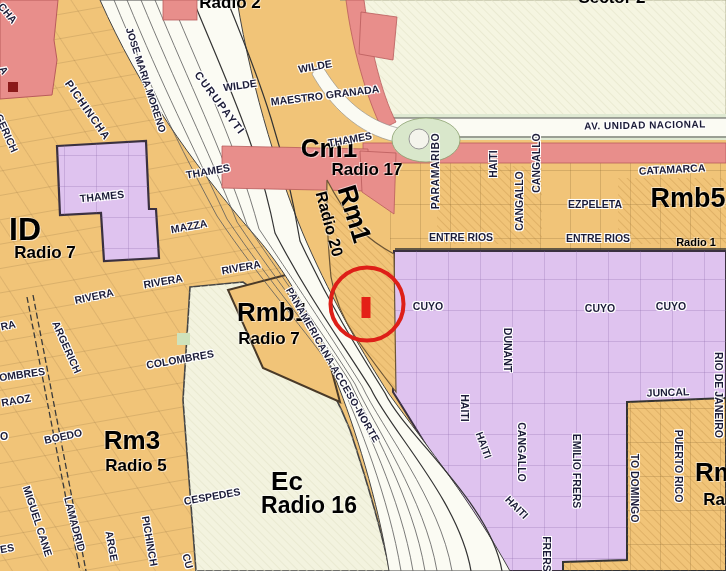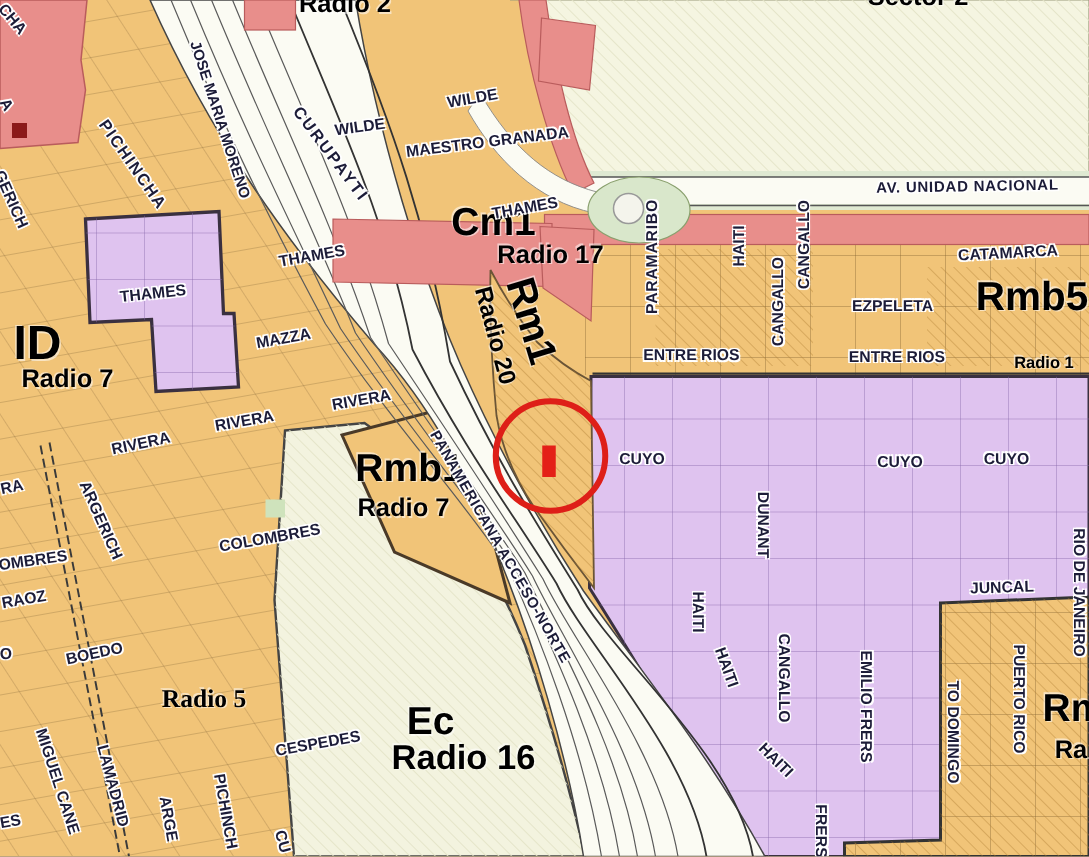--- a/index.html
+++ b/index.html
@@ -186,21 +186,22 @@
       <span class="zlabel" style="left: 329px; top: 148px; font-size: 26px; transform: translate(-50%, -50%) rotate(0deg);">Cm1</span>
       <span class="zlabel" style="left: 334px; top: 170px; font-size: 17px; transform: translate(-50%, -50%) rotate(0deg); margin-left: 33px;">Radio 17</span>
       <span class="zlabel" style="left: 354px; top: 214px; font-size: 27px; transform: translate(-50%, -50%) rotate(73deg);">Rm1</span>
       <span class="zlabel" style="left: 329px; top: 224px; font-size: 16px; transform: translate(-50%, -50%) rotate(75deg);">Radio 20</span>
       <span class="zlabel" style="left: 25px; top: 229px; font-size: 32px; transform: translate(-50%, -50%) rotate(0deg);">ID</span>
       <span class="zlabel" style="left: 45px; top: 253px; font-size: 17px; transform: translate(-50%, -50%) rotate(0deg);">Radio 7</span>
       <span class="zlabel" style="left: 688px; top: 198px; font-size: 27px; transform: translate(-50%, -50%) rotate(0deg);">Rmb5</span>
       <span class="zlabel" style="left: 696px; top: 226px; font-size: 11px; transform: translate(-50%, -50%) rotate(0deg); margin-top: 16px;">Radio 1</span>
       <span class="zlabel" style="left: 273px; top: 312px; font-size: 26px; transform: translate(-50%, -50%) rotate(0deg);">Rmb1</span>
       <span class="zlabel" style="left: 269px; top: 339px; font-size: 17px; transform: translate(-50%, -50%) rotate(0deg);">Radio 7</span>
-      <span class="zlabel" style="left: 136px; top: 466px; font-size: 17px; transform: translate(-50%, -50%) rotate(0deg); font-family: Liberation Serif, serif;">Radio 5</span>
+      <span class="zlabel" style="left: 132px; top: 440px; font-size: 26px; transform: translate(-50%, -50%) rotate(0deg);">Rm3</span>
+      <span class="zlabel" style="left: 136px; top: 466px; font-size: 17px; transform: translate(-50%, -50%) rotate(0deg);">Radio 5</span>
       <span class="zlabel" style="left: 287px; top: 481px; font-size: 26px; transform: translate(-50%, -50%) rotate(0deg);">Ec</span>
       <span class="zlabel" style="left: 309px; top: 505px; font-size: 23px; transform: translate(-50%, -50%) rotate(0deg);">Radio 16</span>
       <span class="zlabel" style="left: 716px; top: 472px; font-size: 26px; transform: translate(-50%, -50%) rotate(0deg);">Rm</span>
       <span class="zlabel" style="left: 714px; top: 500px; font-size: 17px; transform: translate(-50%, -50%) rotate(0deg);">Ra</span>
     </div>
   <div class="labels">
       <span class="slabel" style="left: 240px; top: 85px; font-size: 10.5px; transform: translate(-50%, -50%) rotate(-8deg);">WILDE</span>
       <span class="slabel" style="left: 315px; top: 66px; font-size: 10.5px; transform: translate(-50%, -50%) rotate(-10deg);">WILDE</span>
       <span class="slabel" style="left: 325px; top: 95px; font-size: 10.5px; transform: translate(-50%, -50%) rotate(-7deg);">MAESTRO GRANADA</span>
       <span class="slabel" style="left: 102px; top: 196px; font-size: 10.5px; transform: translate(-50%, -50%) rotate(-6deg);">THAMES</span>

